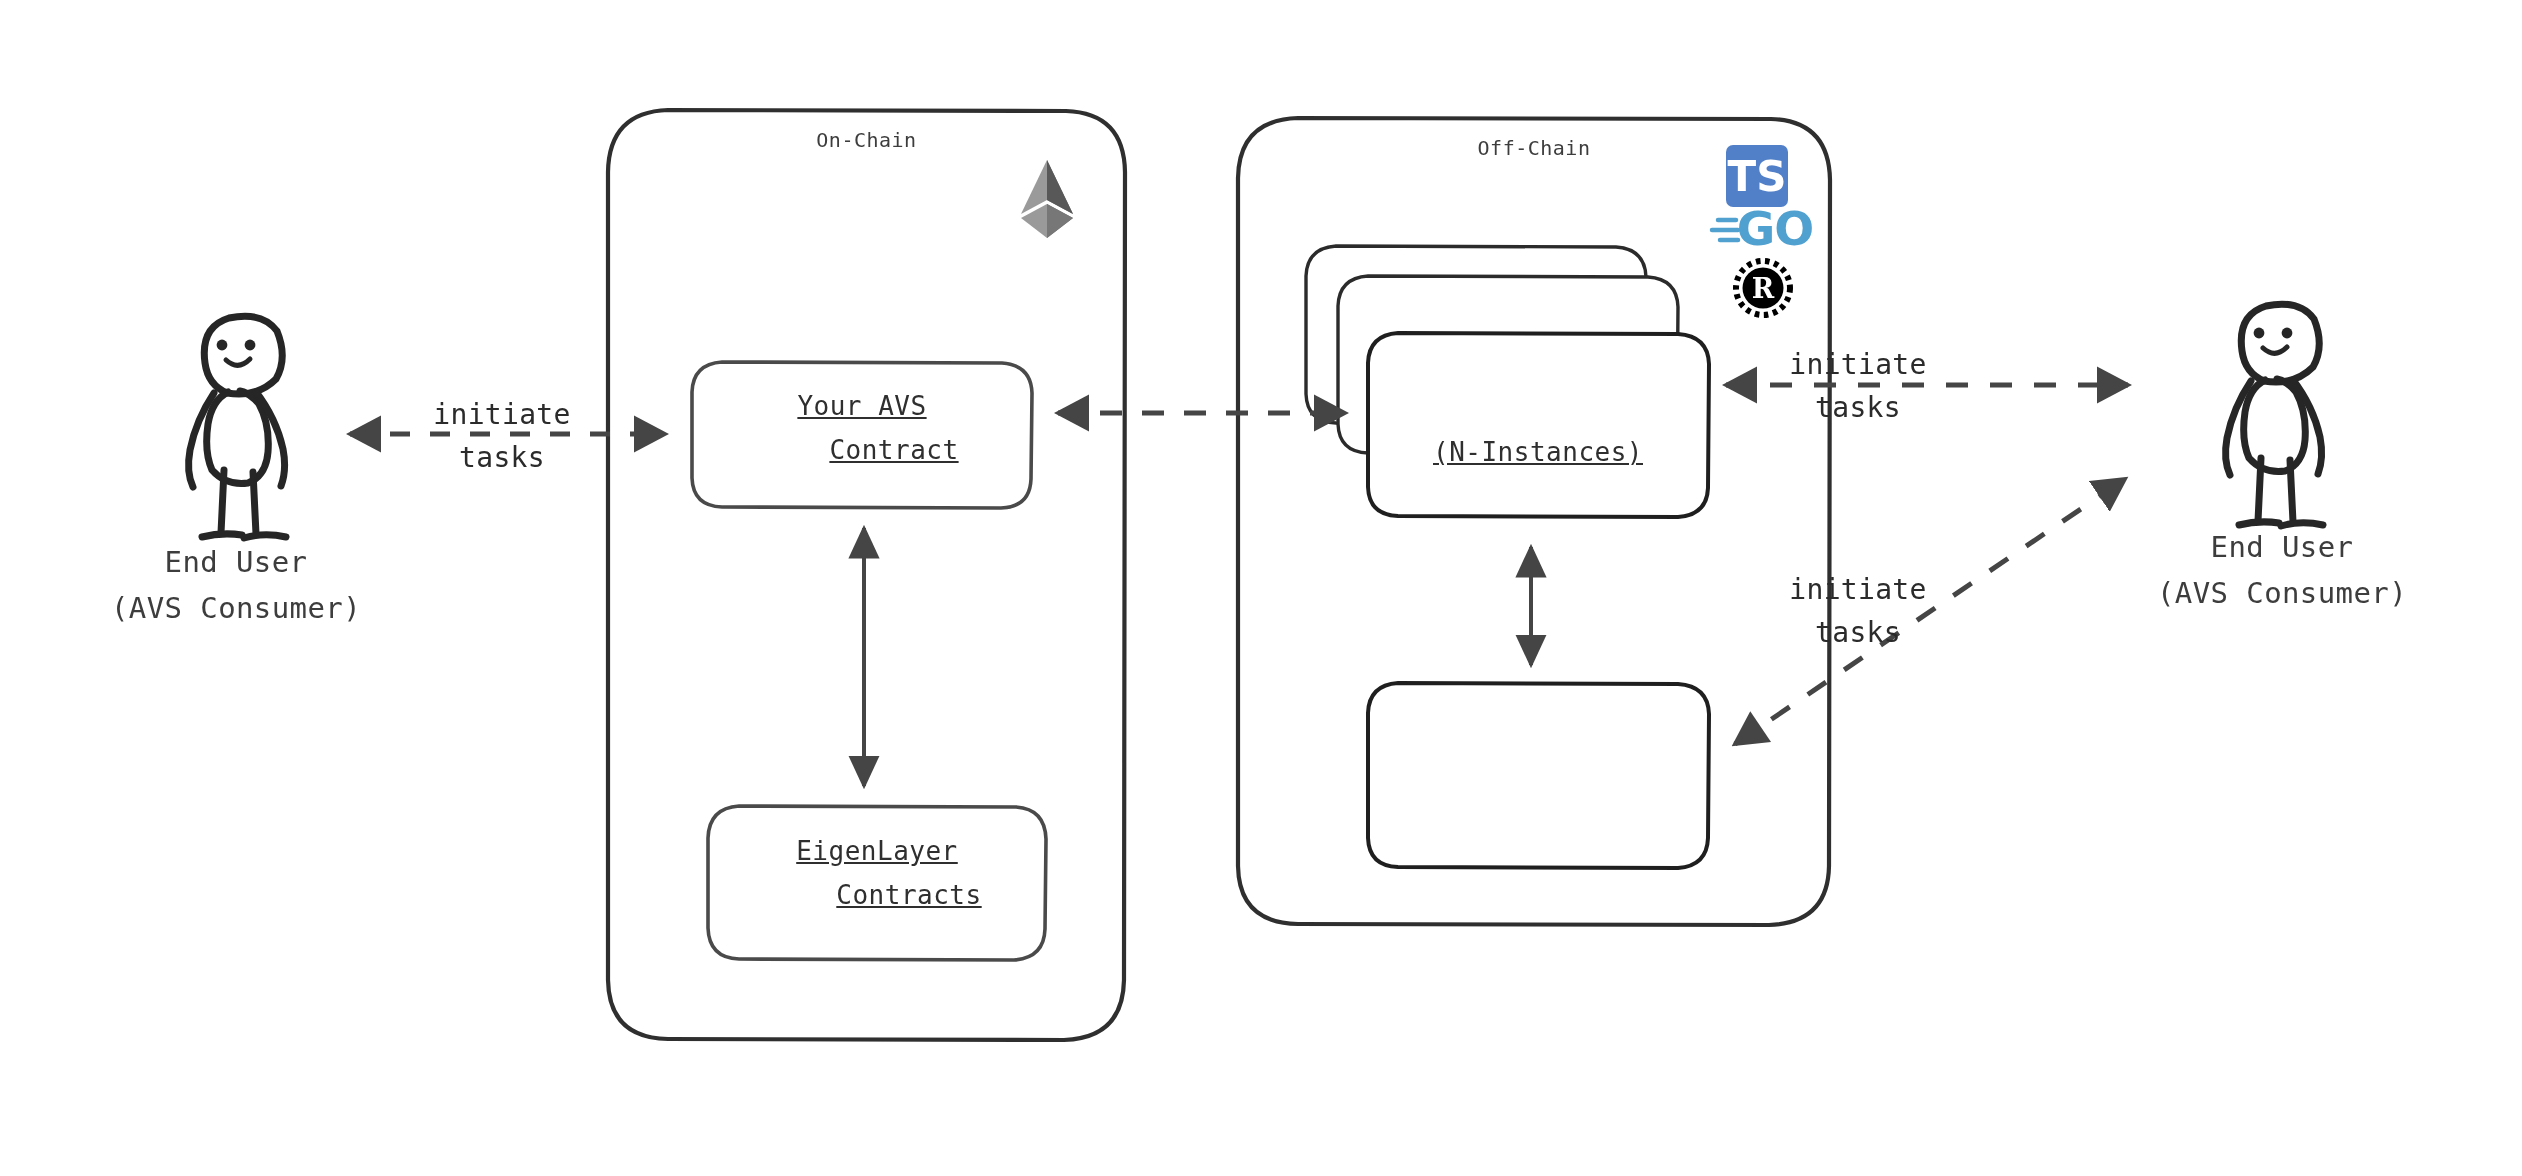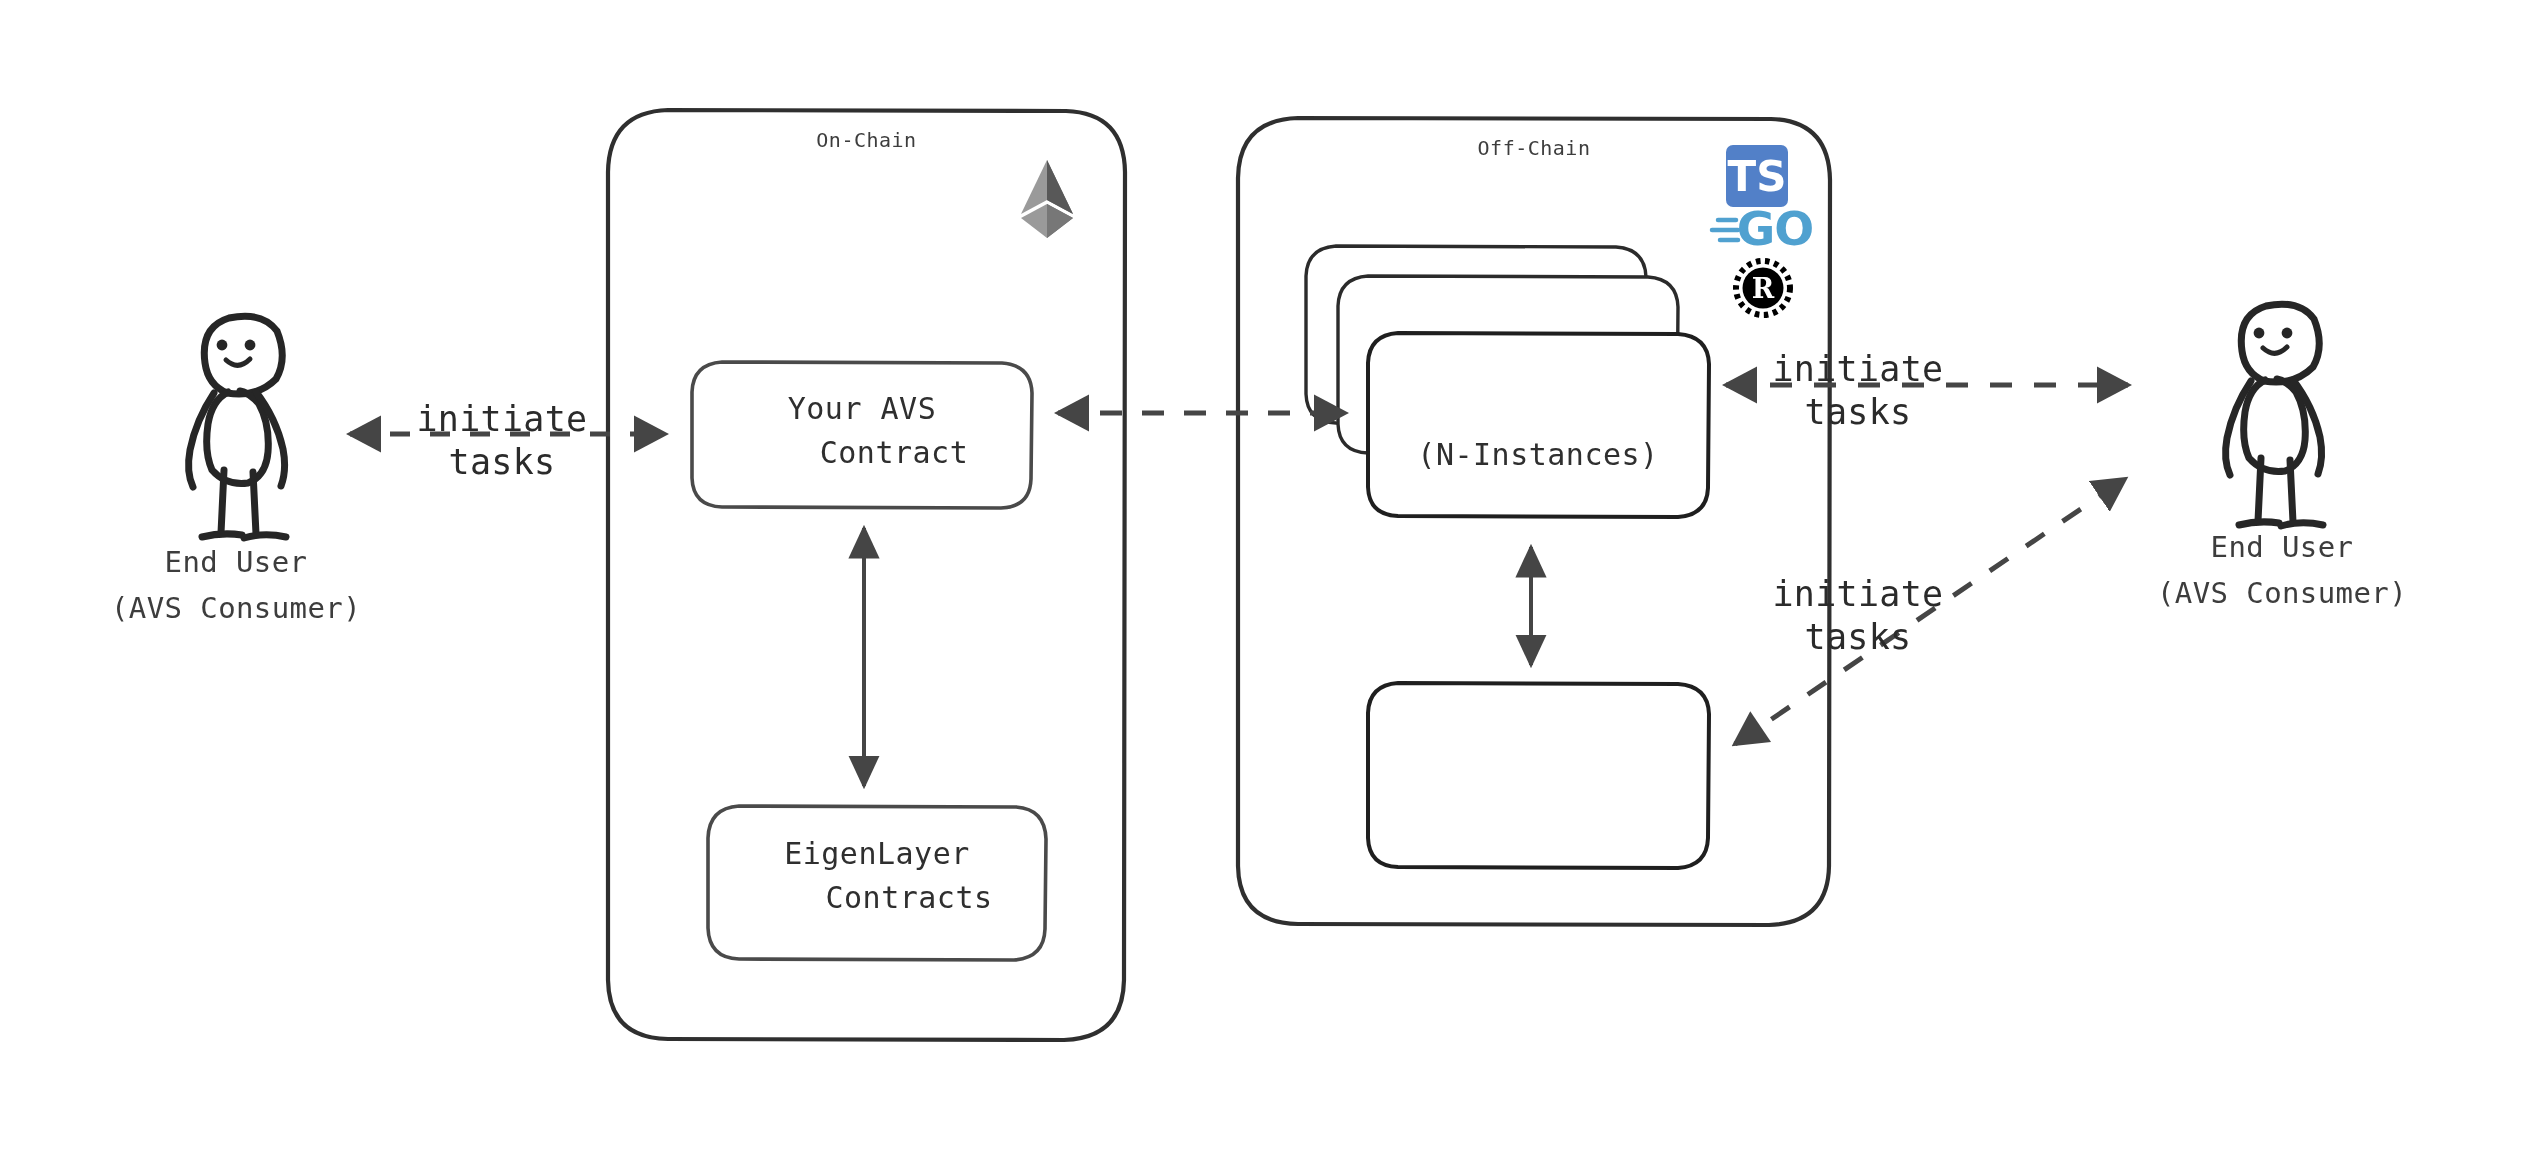--- a/index.html
+++ b/index.html
@@ -32,26 +32,27 @@
     text-align: center;
     line-height: 1.42;
     white-space: pre;
     user-select: none;
   }
   .container-title {
     font-size: 20px;
     letter-spacing: 0.5px;
   }
   .node-label {
-    font-size: 30px;
+    font-size: 26px;
     letter-spacing: 0.5px;
     color: #2f2f2f;
+    text-decoration: underline;
   }
   .edge-label {
-    font-size: 35px;
+    font-size: 28px;
     color: #2b2b2b;
     letter-spacing: 0.3px;
   }
   .actor-label {
     font-size: 29px;
     color: #3d3d3d;
     letter-spacing: 0.4px;
   }
 </style>
 </head>

